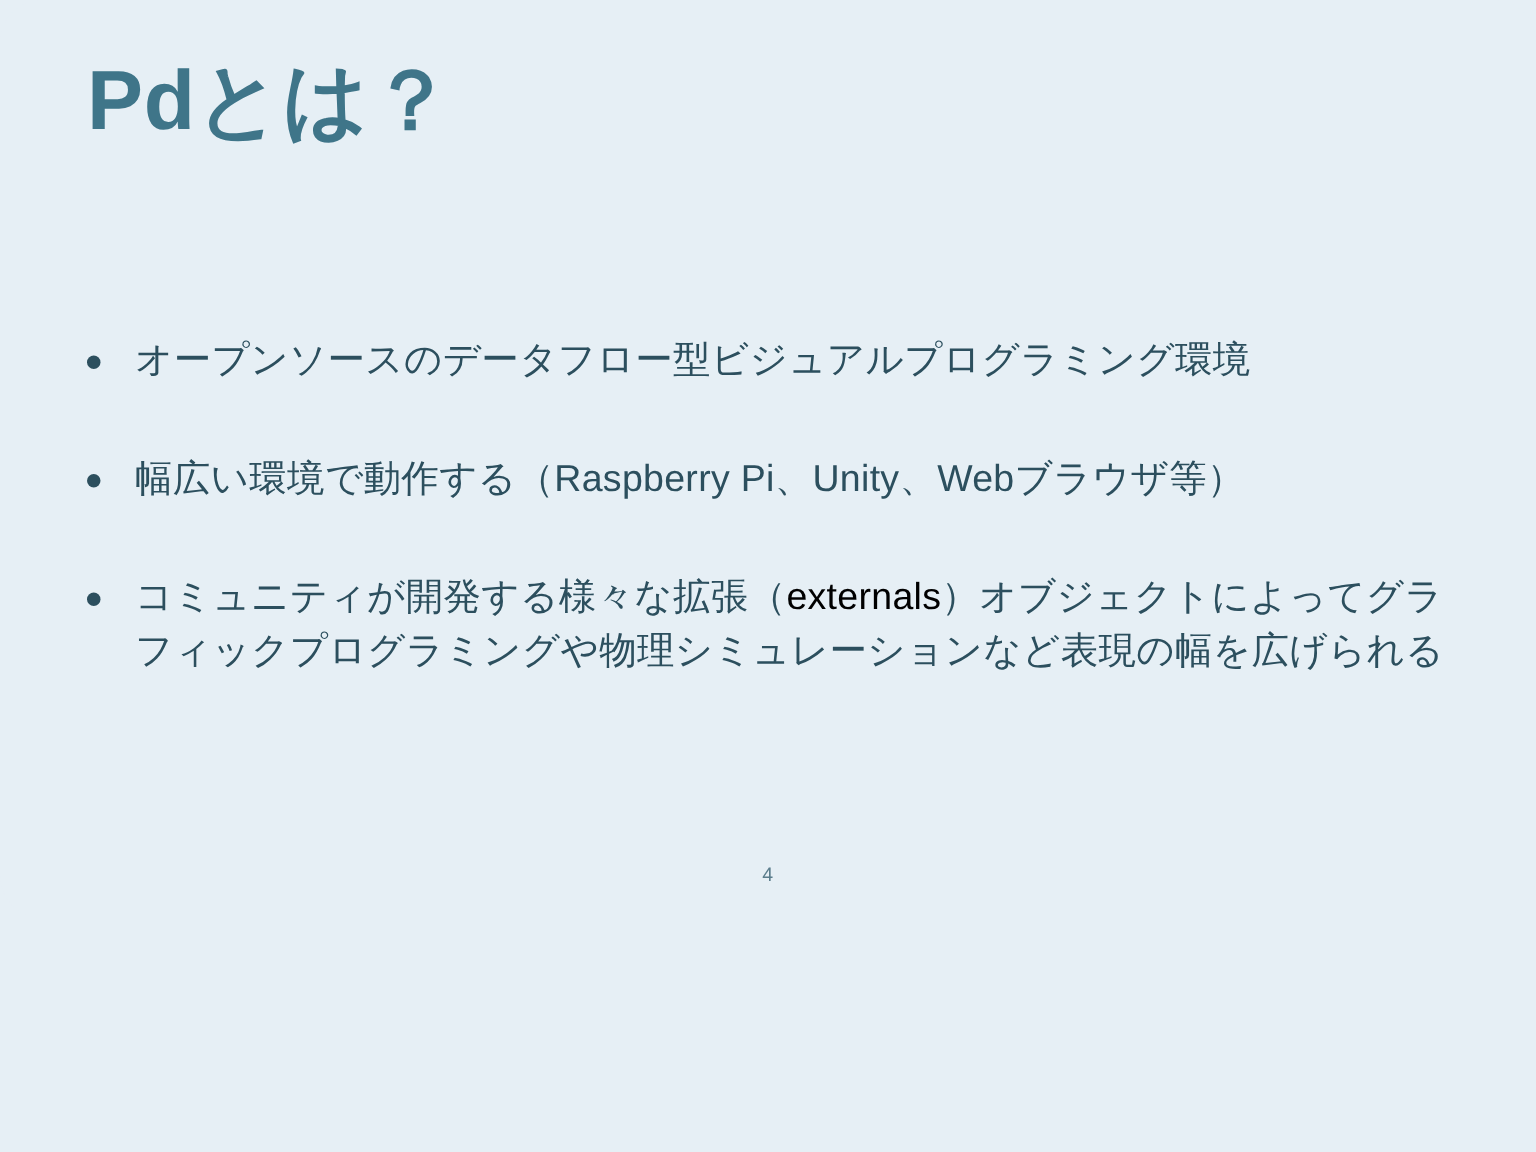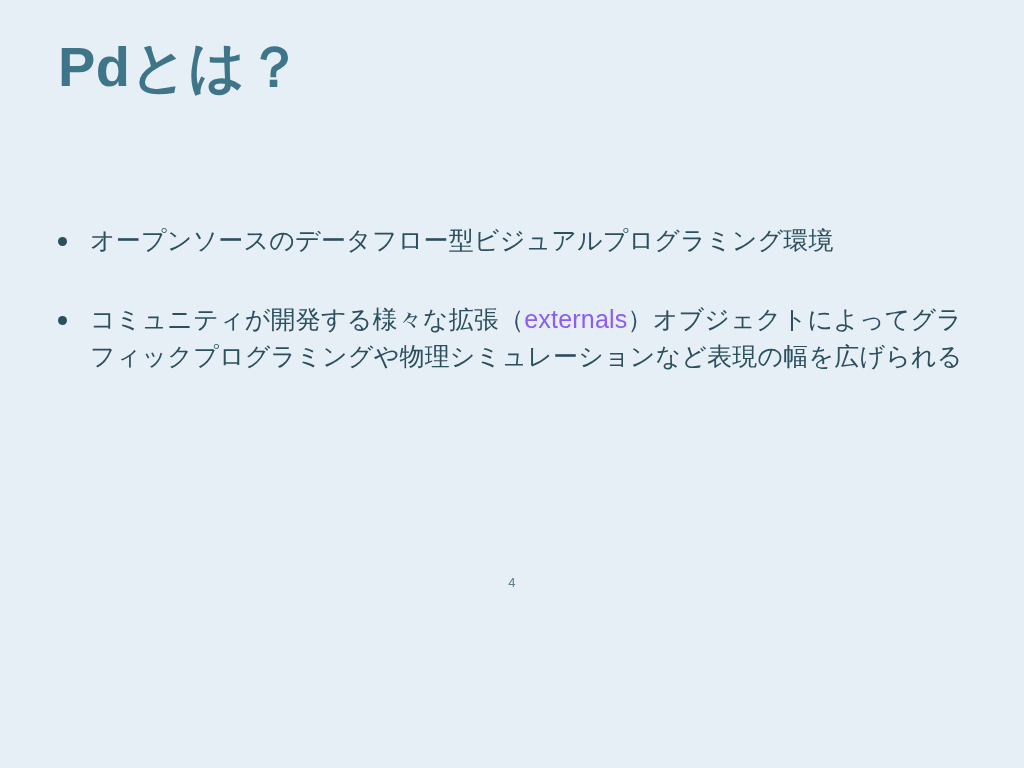--- a/index.html
+++ b/index.html
@@ -72,21 +72,21 @@
     height: 9px;
     border-radius: 50%;
     background: #2c4f5e;
   }
 
   .bullet-text {
     display: block;
   }
 
   .highlight {
-    color: #8b5cf6;
+    color: #000000;
   }
 
   
   .page-number {
     position: absolute;
     left: 0;
     right: 0;
     bottom: 22px;
     text-align: center;
     font-size: 13px;
@@ -102,20 +102,24 @@
   <h1 class="slide-title">Pdとは？</h1>
 
   <ul class="bullet-list">
 
     <li class="bullet-item">
       <span class="bullet-marker"></span>
       <span class="bullet-text">オープンソースのデータフロー型ビジュアルプログラミング環境</span>
     </li>
 
 
+    <li class="bullet-item">
+      <span class="bullet-marker"></span>
+      <span class="bullet-text">幅広い環境で動作する（Raspberry Pi、Unity、Webブラウザ等）</span>
+    </li>
 
     <li class="bullet-item">
       <span class="bullet-marker"></span>
       <span class="bullet-text"><span>コミュニティが開発する様々な拡張（</span><span class="highlight">externals</span><span>）オブジェクトによってグラフィックプログラミングや物理シミュレーションなど表現の幅を広げられる</span></span>
     </li>
 
   </ul>
 
   <div class="page-number">4</div>
 

